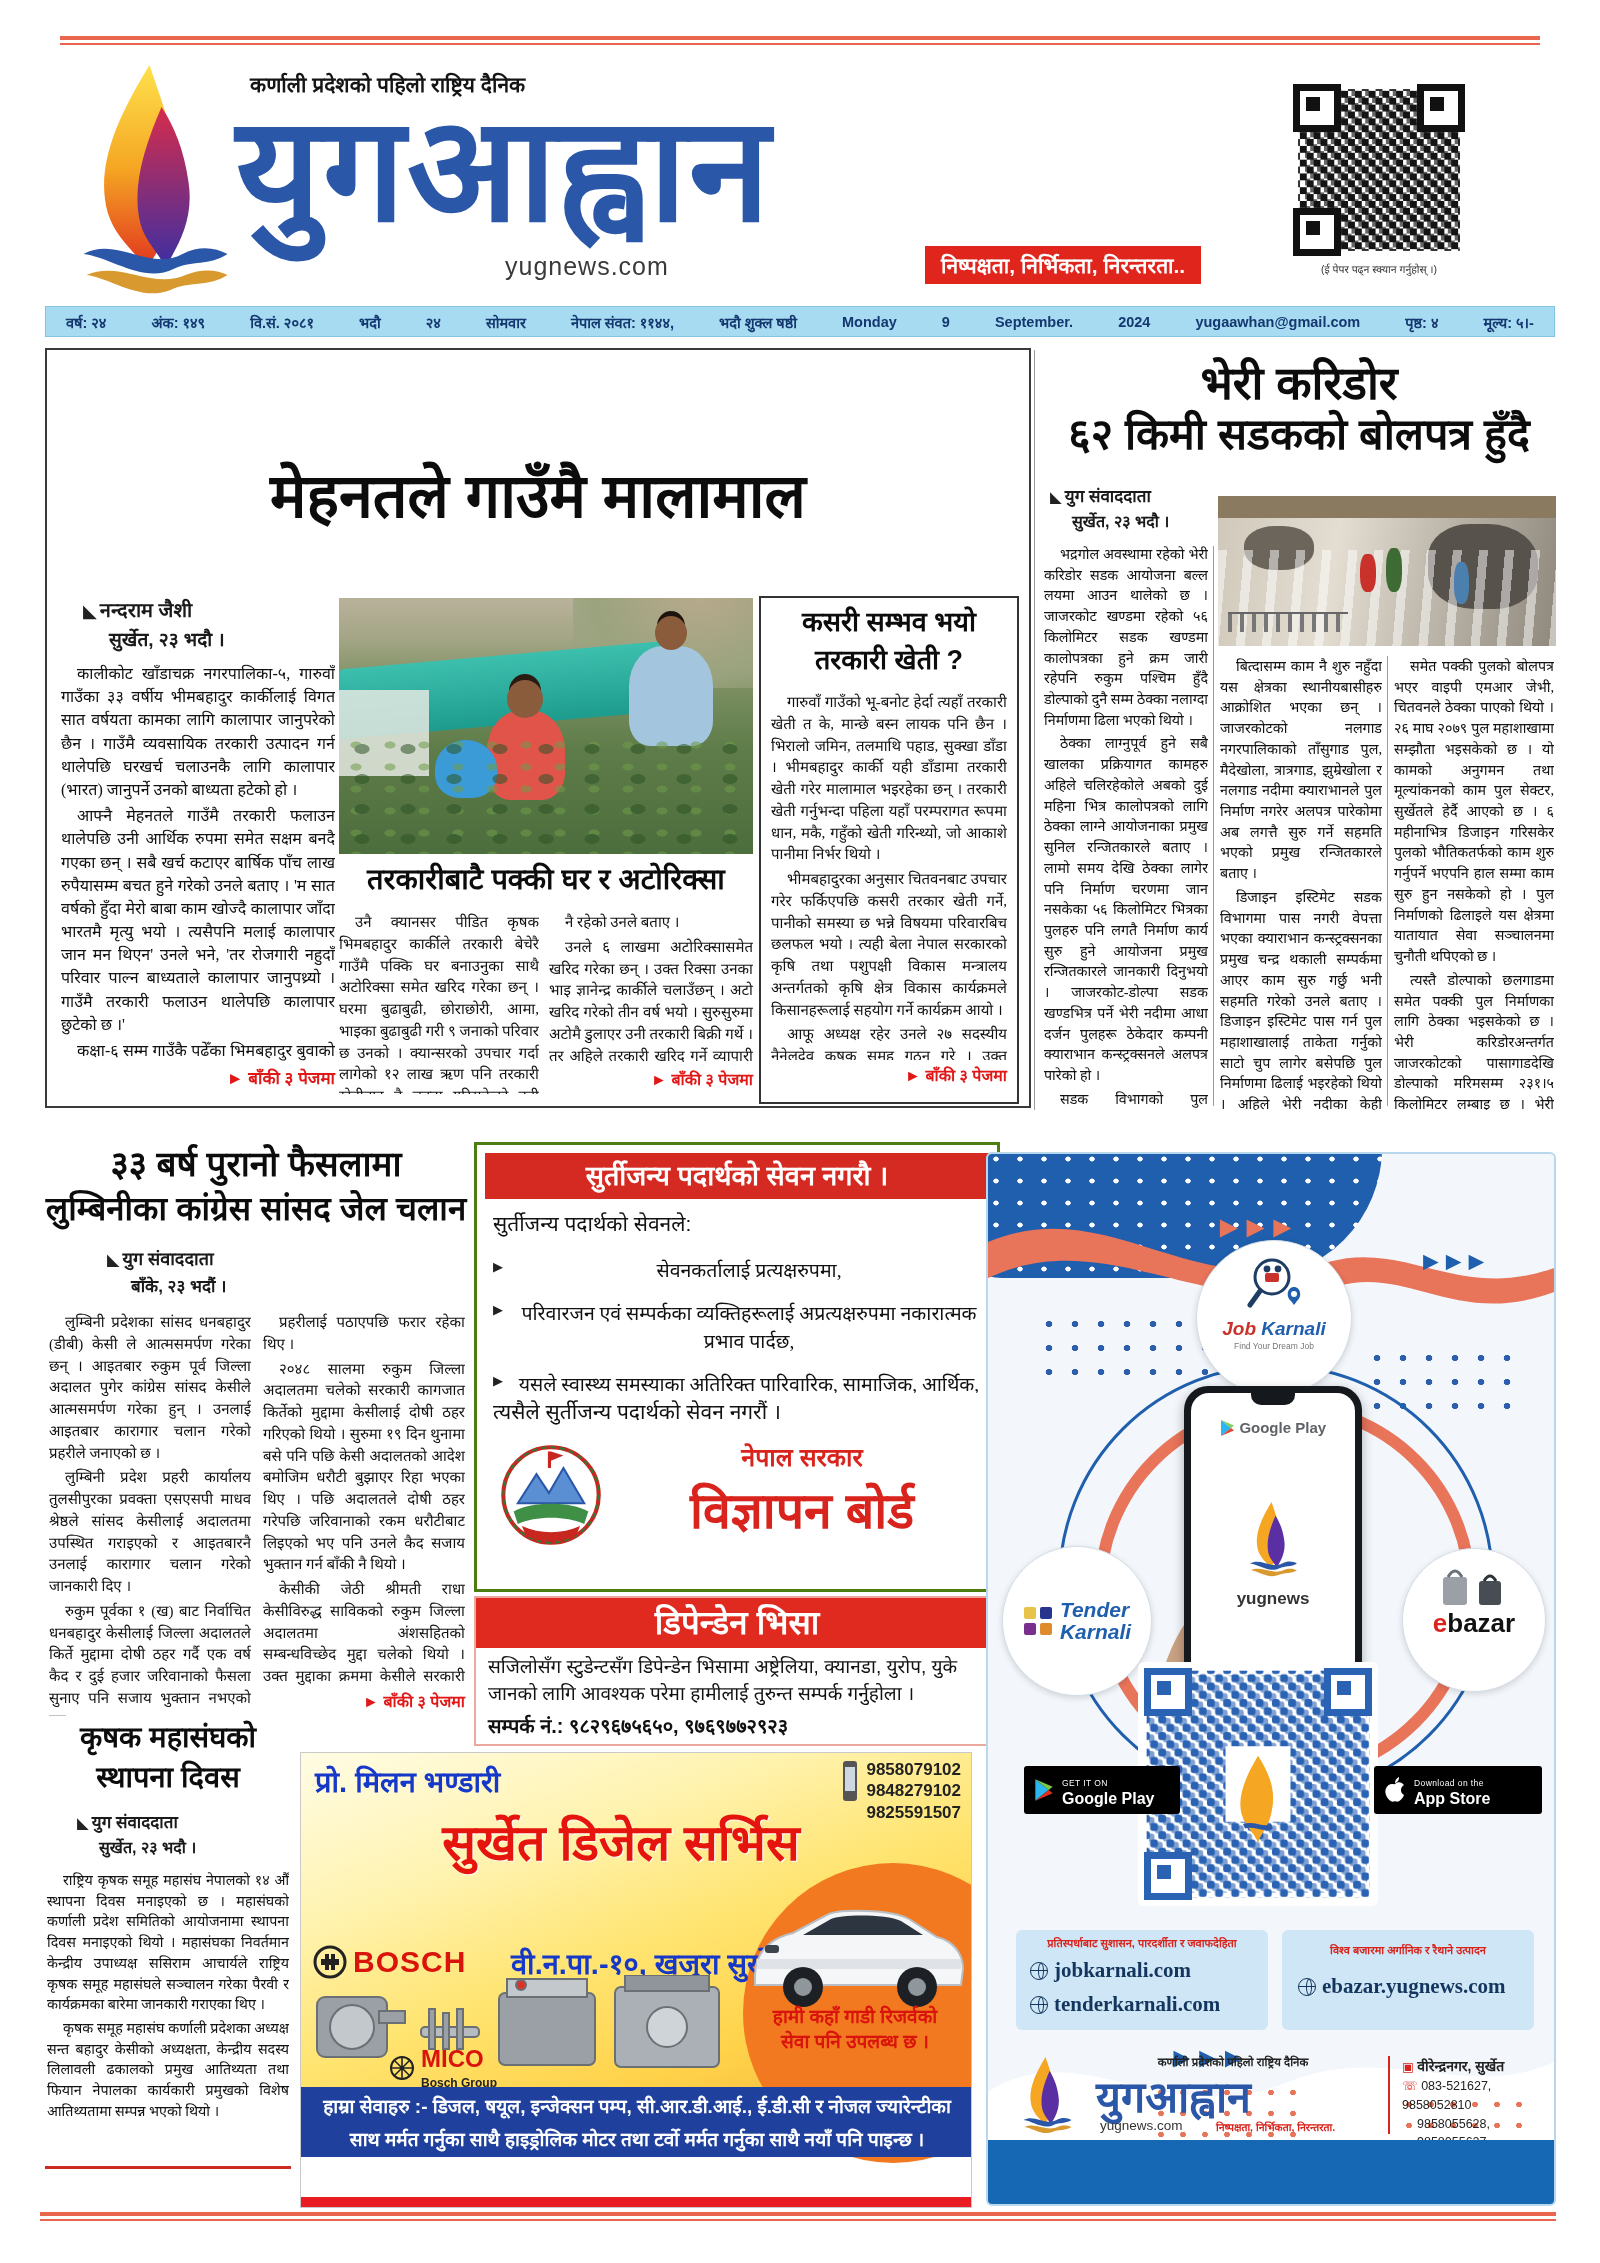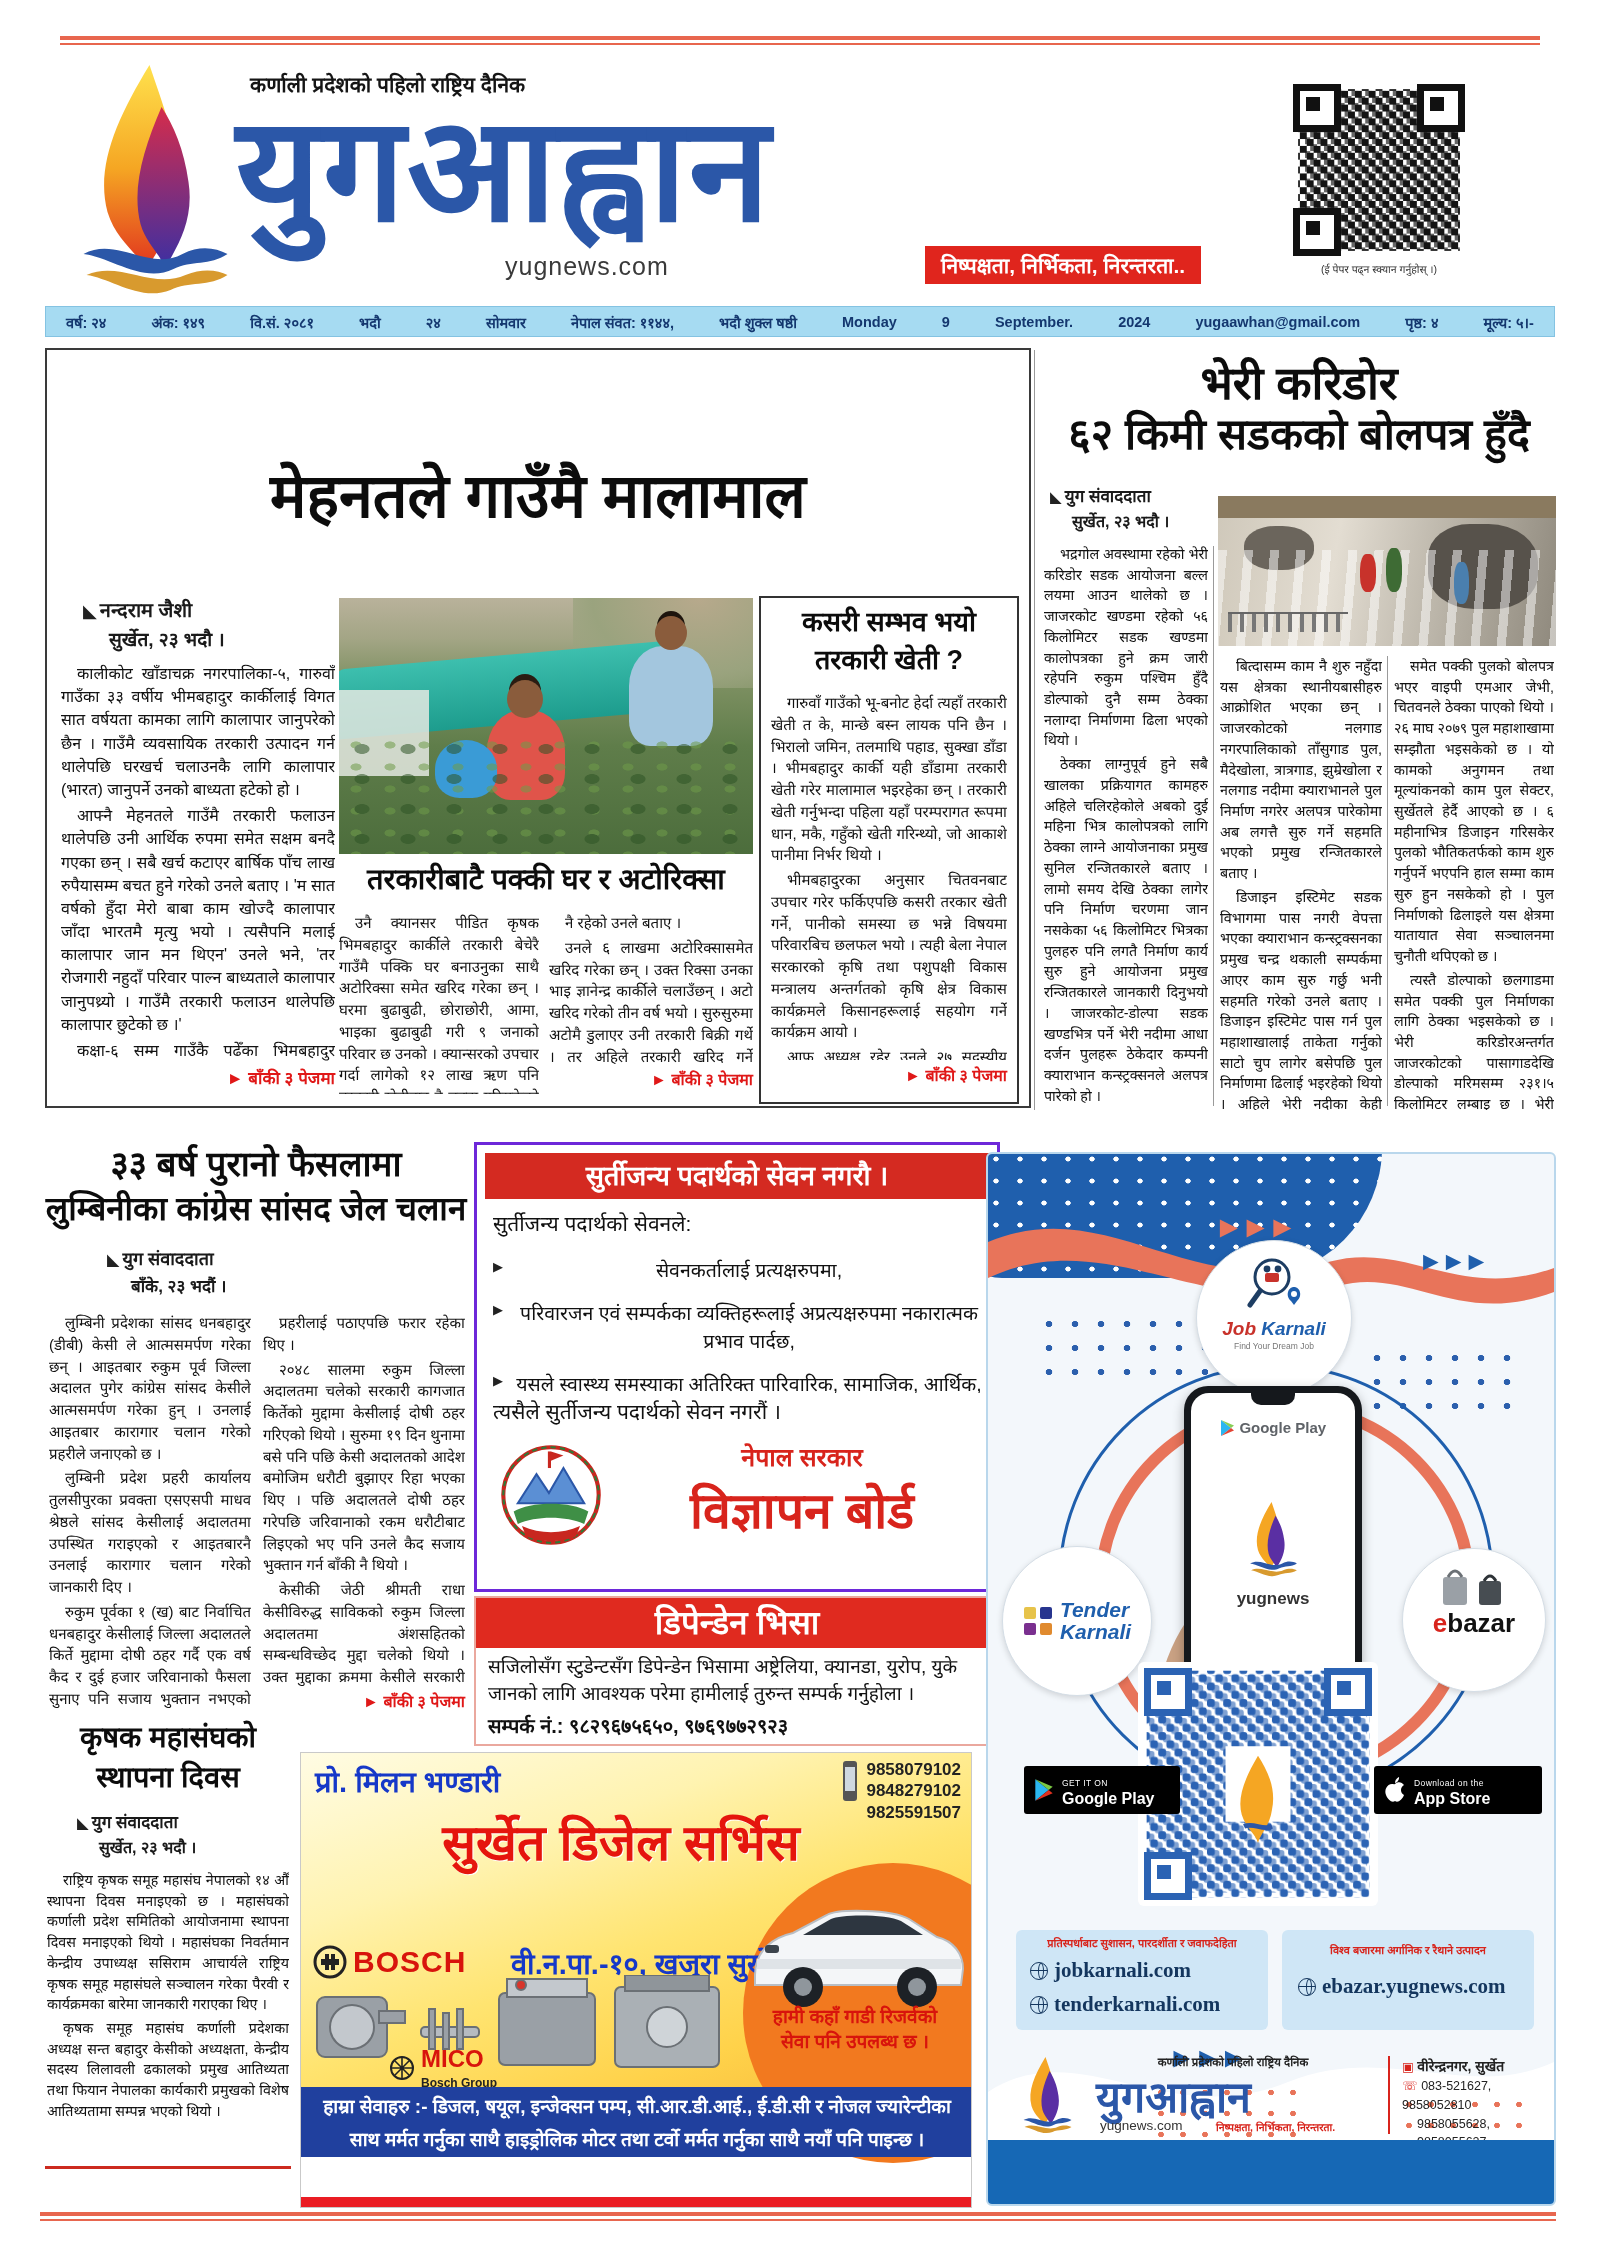--- a/index.html
+++ b/index.html
@@ -1,20 +1,20 @@
 <!DOCTYPE html>
 <html><head>
 <meta charset="utf-8">
 <style>
   html,body{margin:0;padding:0;background:#fff;}
   #page{position:relative;width:1600px;height:2263px;background:#fff;overflow:hidden;
         font-family:"Liberation Sans","DejaVu Sans",sans-serif;color:#111;}
   .abs{position:absolute;}
   .ctr{text-align:center;}
-  .txt{text-align:justify;overflow:hidden;line-height:1.45;}
+  .txt{text-align:justify;overflow:hidden;line-height:1.45;font-family:Liberation Serif, serif;}
   .txt p{margin:0 0 3px 0;text-indent:16px;}
   .hl{font-weight:800;color:#0c0c0c;line-height:1.05;white-space:nowrap;}
   .byline{font-weight:bold;color:#1a1a1a;}
   .flagico{color:#222;font-size:0.9em;margin-right:3px;}
   .cont{color:#e01818;font-weight:bold;text-align:right;}
   .cont .ar{color:#e01818;}
   .rule-v{background:#9a9a9a;width:1px;}
   .redtxt{color:#d8241c;}
   .dot-grid-b{background-image:radial-gradient(#2b5fad 3px,transparent 3.6px);background-size:26px 24px;}
   .dot-grid-o{background-image:radial-gradient(#e8745a 2.6px,transparent 3.2px);background-size:22px 21px;}
@@ -219,21 +219,21 @@
         <p>प्रहरीलाई पठाएपछि फरार रहेका थिए ।</p>
         <p>२०४८ सालमा रुकुम जिल्ला अदालतमा चलेको सरकारी कागजात किर्तेको मुद्दामा केसीलाई दोषी ठहर गरिएको थियो । सुरुमा १९ दिन थुनामा बसे पनि पछि केसी अदालतको आदेश बमोजिम धरौटी बुझाएर रिहा भएका थिए । पछि अदालतले दोषी ठहर गरेपछि जरिवानाको रकम धरौटीबाट लिइएको भए पनि उनले कैद सजाय भुक्तान गर्न बाँकी नै थियो ।</p>
         <p>केसीकी जेठी श्रीमती राधा केसीविरुद्ध साविकको रुकुम जिल्ला अदालतमा अंशसहितको सम्बन्धविच्छेद मुद्दा चलेको थियो । उक्त मुद्दाका क्रममा केसीले सरकारी कागजात किर्ते गरी पेस गरेको पाइएपछि जेठी श्रीमती राधाकै जाहेरीका आधारमा प्रहरीले</p>
       </div>
     <div class="abs cont" style="left:218px;top:548px;width:202px;font-size:16px;">
       <span class="ar">►</span>
       <span>बाँकी ३ पेजमा</span>
     </div>
   </div>
 
-  <div class="abs" style="left:474px;top:1142px;width:526px;height:450px;border:3px solid #6d28d9;box-sizing:border-box;background:#fff;">
+  <div class="abs" style="left:474px;top:1142px;width:526px;height:450px;border:3px solid #4d7c0f;box-sizing:border-box;background:#fff;">
     <div class="abs ctr" style="left:8px;top:8px;right:8px;height:46px;background:#d42a21;color:#fff;font-weight:800;font-size:27px;line-height:46px;">सुर्तीजन्य पदार्थको सेवन नगरौ ।</div>
     <div class="abs" style="left:16px;top:64px;font-size:21px;color:#111;">सुर्तीजन्य पदार्थको सेवनले:</div>
     <div class="abs txt bullets" style="left:16px;top:96px;width:492px;height:152px;font-size:19.5px;line-height:1.4;">
         <p>सेवनकर्तालाई प्रत्यक्षरुपमा,</p>
         <p>परिवारजन एवं सम्पर्कका व्यक्तिहरूलाई अप्रत्यक्षरुपमा नकारात्मक प्रभाव पार्दछ,</p>
         <p>यसले स्वास्थ्य समस्याका अतिरिक्त पारिवारिक, सामाजिक, आर्थिक, वातावरणमासमेत नकारात्मक प्रभाव पार्दछ ।</p>
       </div>
     <div class="abs" style="left:16px;top:252px;font-size:21px;color:#111;">त्यसैले सुर्तीजन्य पदार्थको सेवन नगरौं ।</div>
 
     <svg class="abs" style="left:22px;top:294px;" width="104" height="112" viewBox="0 0 100 108">

